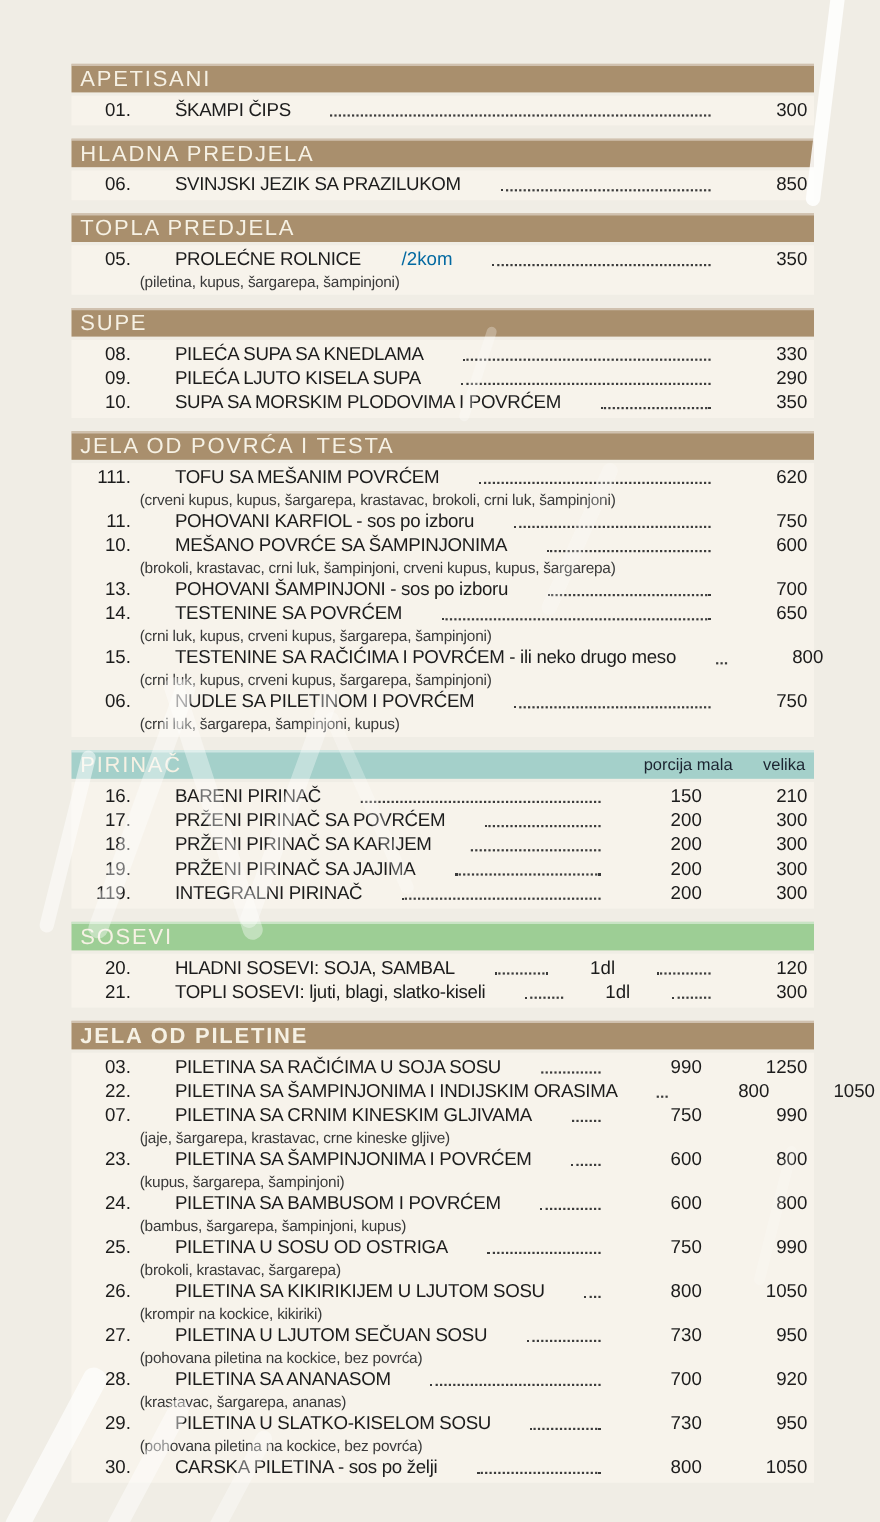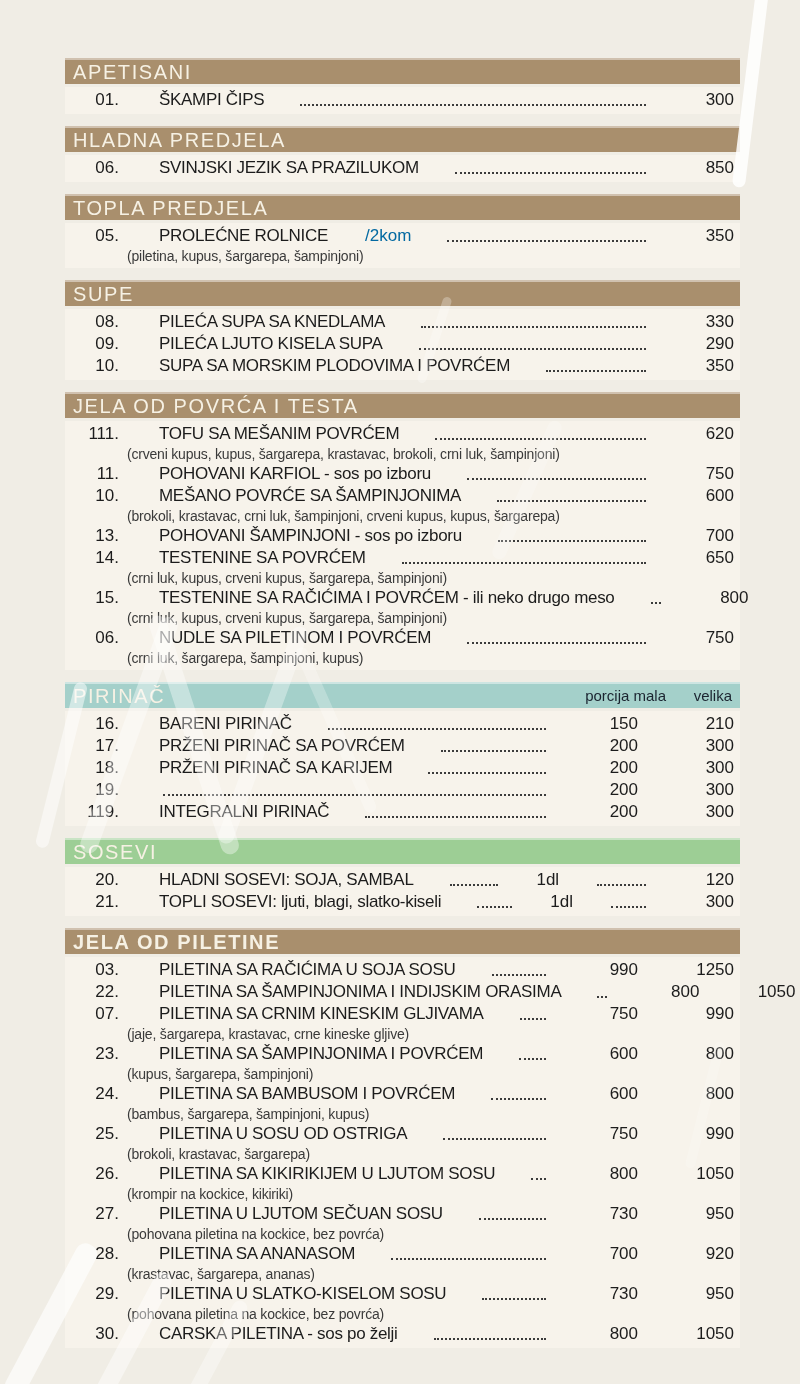--- a/index.html
+++ b/index.html
@@ -205,20 +205,21 @@
         </div>
         <div class="item-row">
           <span class="item-num">18.</span>
           <span class="item-name">PRŽENI PIRINAČ SA KARIJEM</span>
           <span class="leader"></span>
           <span class="price p1">200</span>
           <span class="price p2">300</span>
         </div>
         <div class="item-row">
           <span class="item-num">19.</span>
+          <span class="item-name">PRŽENI PIRINAČ SA JAJIMA</span>
           <span class="leader"></span>
           <span class="price p1">200</span>
           <span class="price p2">300</span>
         </div>
         <div class="item-row">
           <span class="item-num">119.</span>
           <span class="item-name">INTEGRALNI PIRINAČ</span>
           <span class="leader"></span>
           <span class="price p1">200</span>
           <span class="price p2">300</span>

